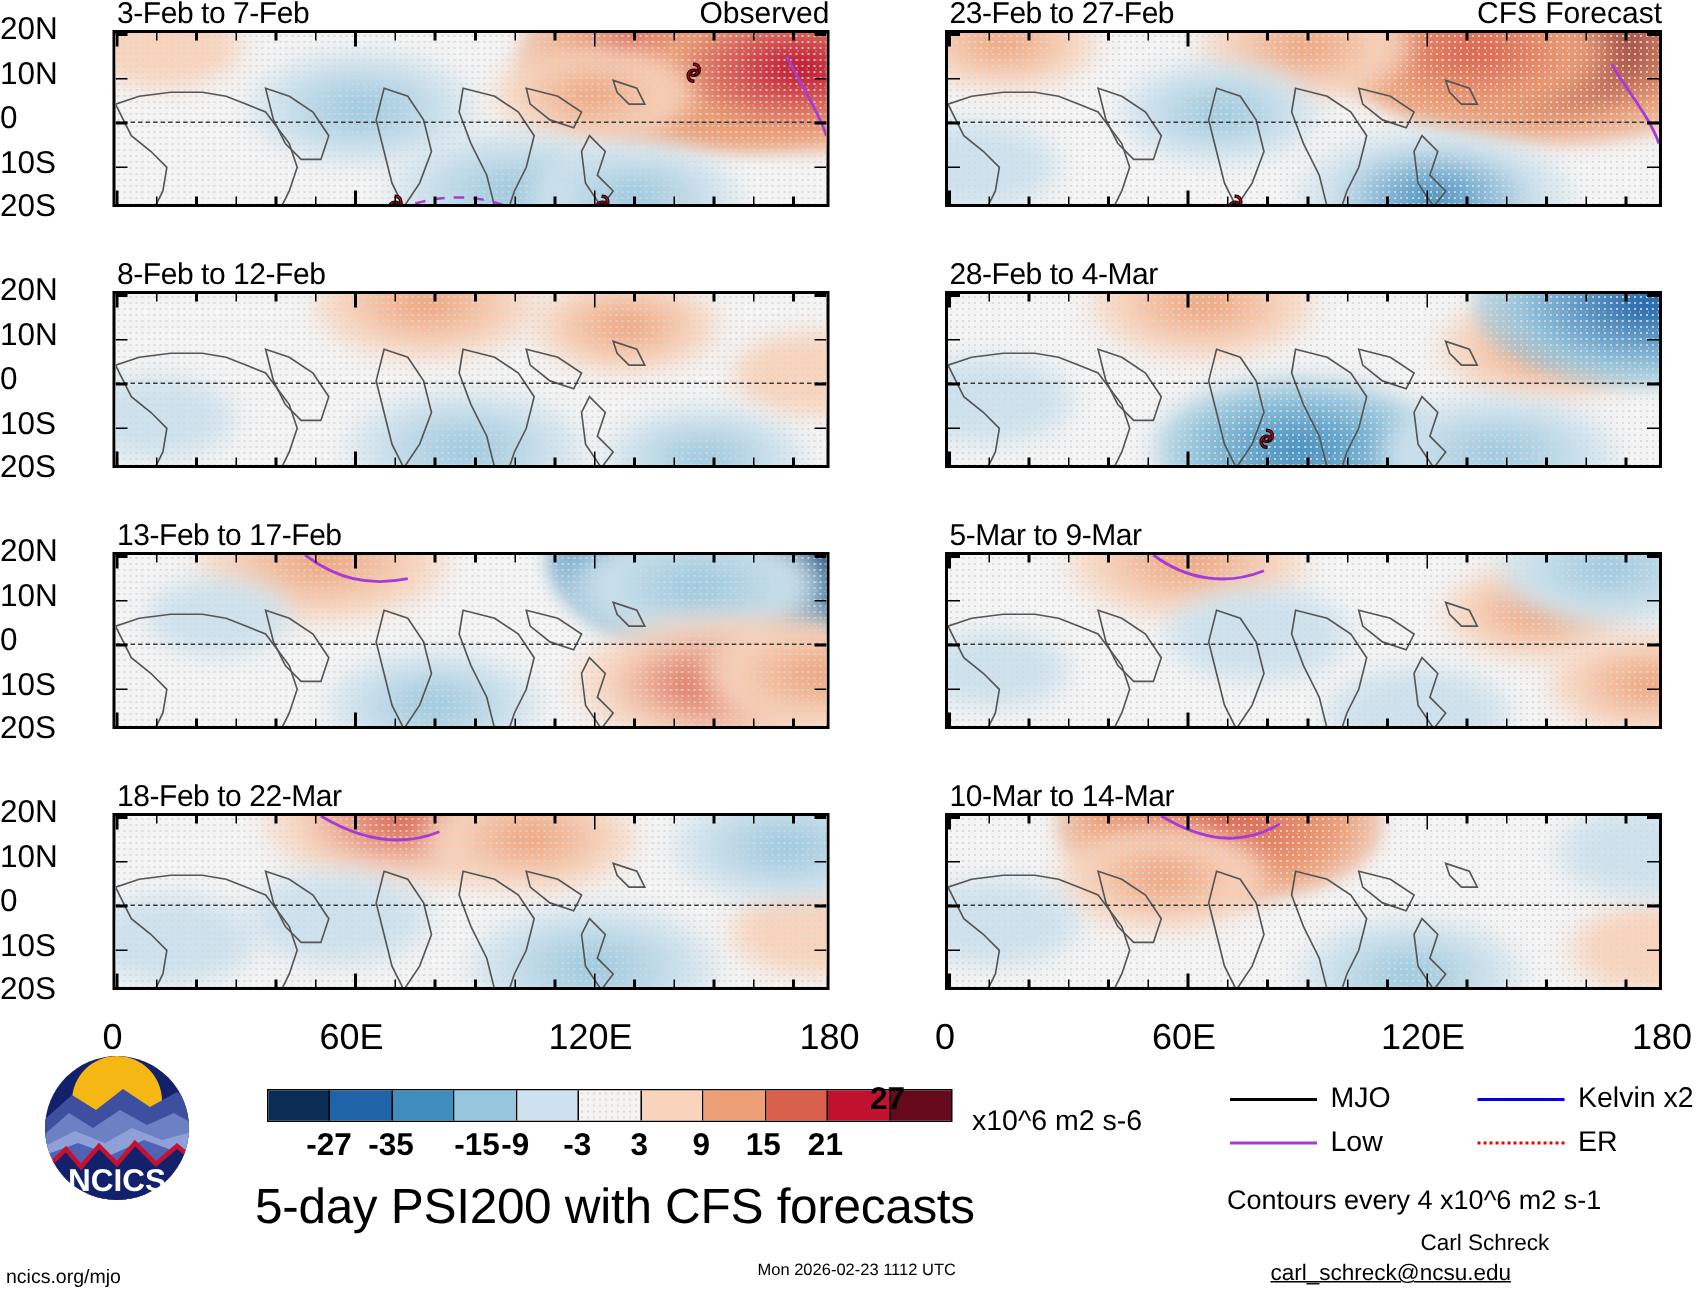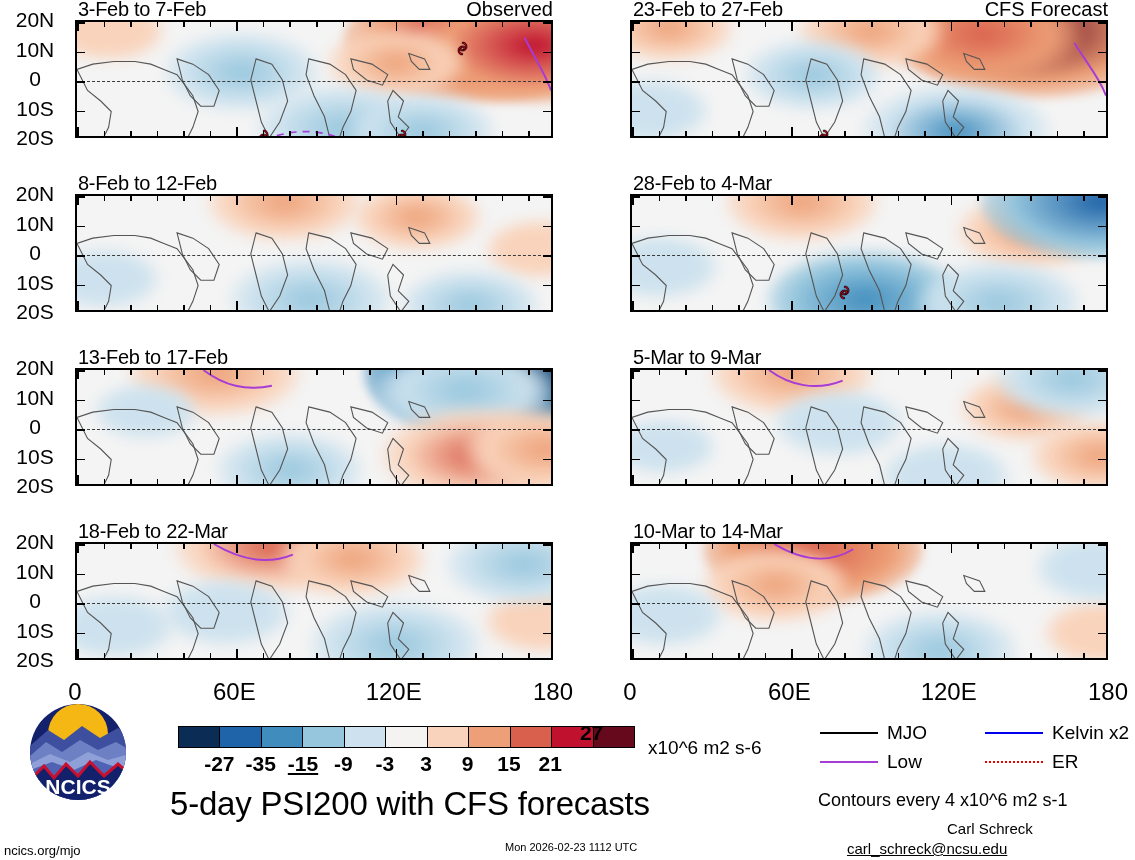--- a/index.html
+++ b/index.html
@@ -30,21 +30,21 @@
   .blob.sharp{filter:blur(5px);}
 
   
   .equator{position:absolute;left:0;right:0;height:0;
            border-top:1.6px dashed #3a3a3a;}
 
   
   .tick{position:absolute;background:#000;}
 
   
-  .ylab{position:absolute;font-size:21px;line-height:21px;text-align:center;
+  .ylab{position:absolute;font-size:21px;line-height:21px;text-align:left;
         width:70px;white-space:nowrap;}
 
   
   .xlab{position:absolute;font-size:24px;line-height:24px;white-space:nowrap;}
 
   
   .coast{position:absolute;inset:0;}
   .coast path,.coast polyline{fill:none;stroke:#555;stroke-width:1.1;
       vector-effect:non-scaling-stroke;}
 
@@ -819,21 +819,21 @@
     <div class="cb-cell" style="background: radial-gradient(rgb(220, 220, 220) 0.6px, transparent 0.7px) 0% 0% / 4px 4px rgb(244, 243, 242); width: 9.09091%;"></div>
     <div class="cb-cell" style="background: rgb(249, 211, 187); width: 9.09091%;"></div>
     <div class="cb-cell" style="background: rgb(237, 160, 119); width: 9.09091%;"></div>
     <div class="cb-cell" style="background: rgb(217, 96, 76); width: 9.09091%;"></div>
     <div class="cb-cell" style="background: rgb(192, 18, 47); width: 9.09091%;"></div>
     <div class="cb-cell" style="background: rgb(102, 9, 29); width: 9.09091%;"></div>
   </div>
 <div id="colorbar-ticks">
     <div class="cb-tick" style="left: 191.364px; width: 56px; top: 753px;">-27</div>
     <div class="cb-tick" style="left: 232.727px; width: 56px; top: 753px;">-35</div>
-    <div class="cb-tick" style="left: 275px; width: 56px; top: 753px; text-decoration: underline;">-15</div>
+    <div class="cb-tick" style="left: 290px; width: 56px; top: 753px;">-15</div>
     <div class="cb-tick" style="left: 315.455px; width: 56px; top: 753px;">-9</div>
     <div class="cb-tick" style="left: 356.818px; width: 56px; top: 753px;">-3</div>
     <div class="cb-tick" style="left: 398.182px; width: 56px; top: 753px;">3</div>
     <div class="cb-tick" style="left: 439.545px; width: 56px; top: 753px;">9</div>
     <div class="cb-tick" style="left: 480.909px; width: 56px; top: 753px; text-align: center;">15</div>
     <div class="cb-tick" style="left: 522.273px; width: 56px; top: 753px;">21</div>
     <div class="cb-tick" style="left: 563.636px; width: 56px; top: 722px;">27</div>
   </div>
 <div id="cb-units" style="left: 648px; top: 738px;">x10^6 m2 s-6</div>
 

